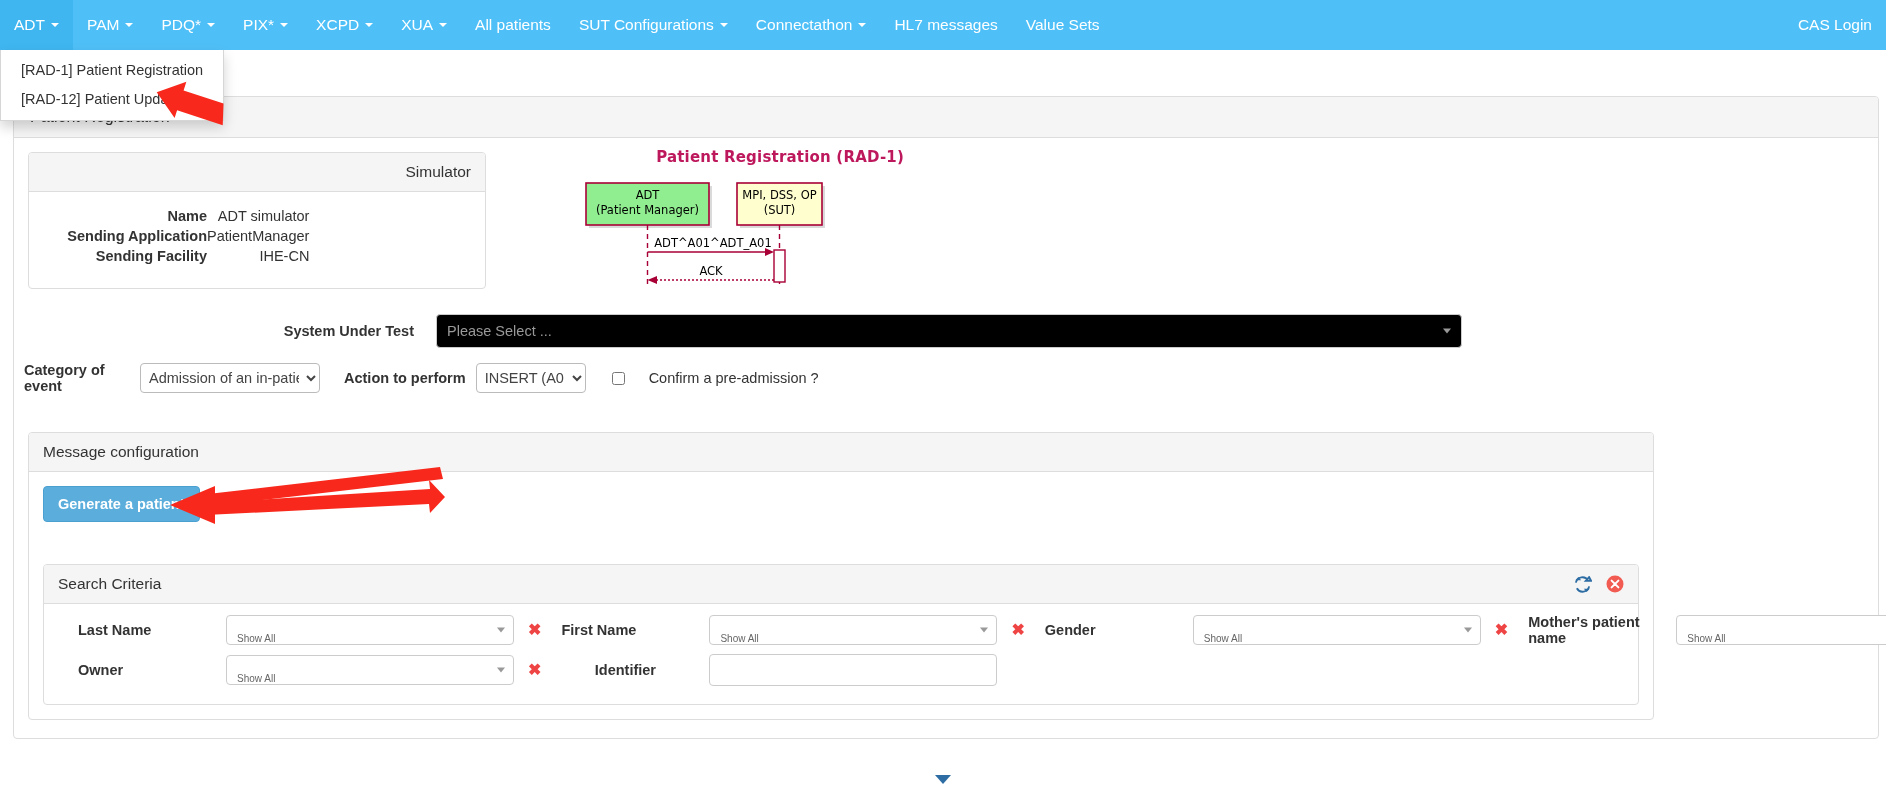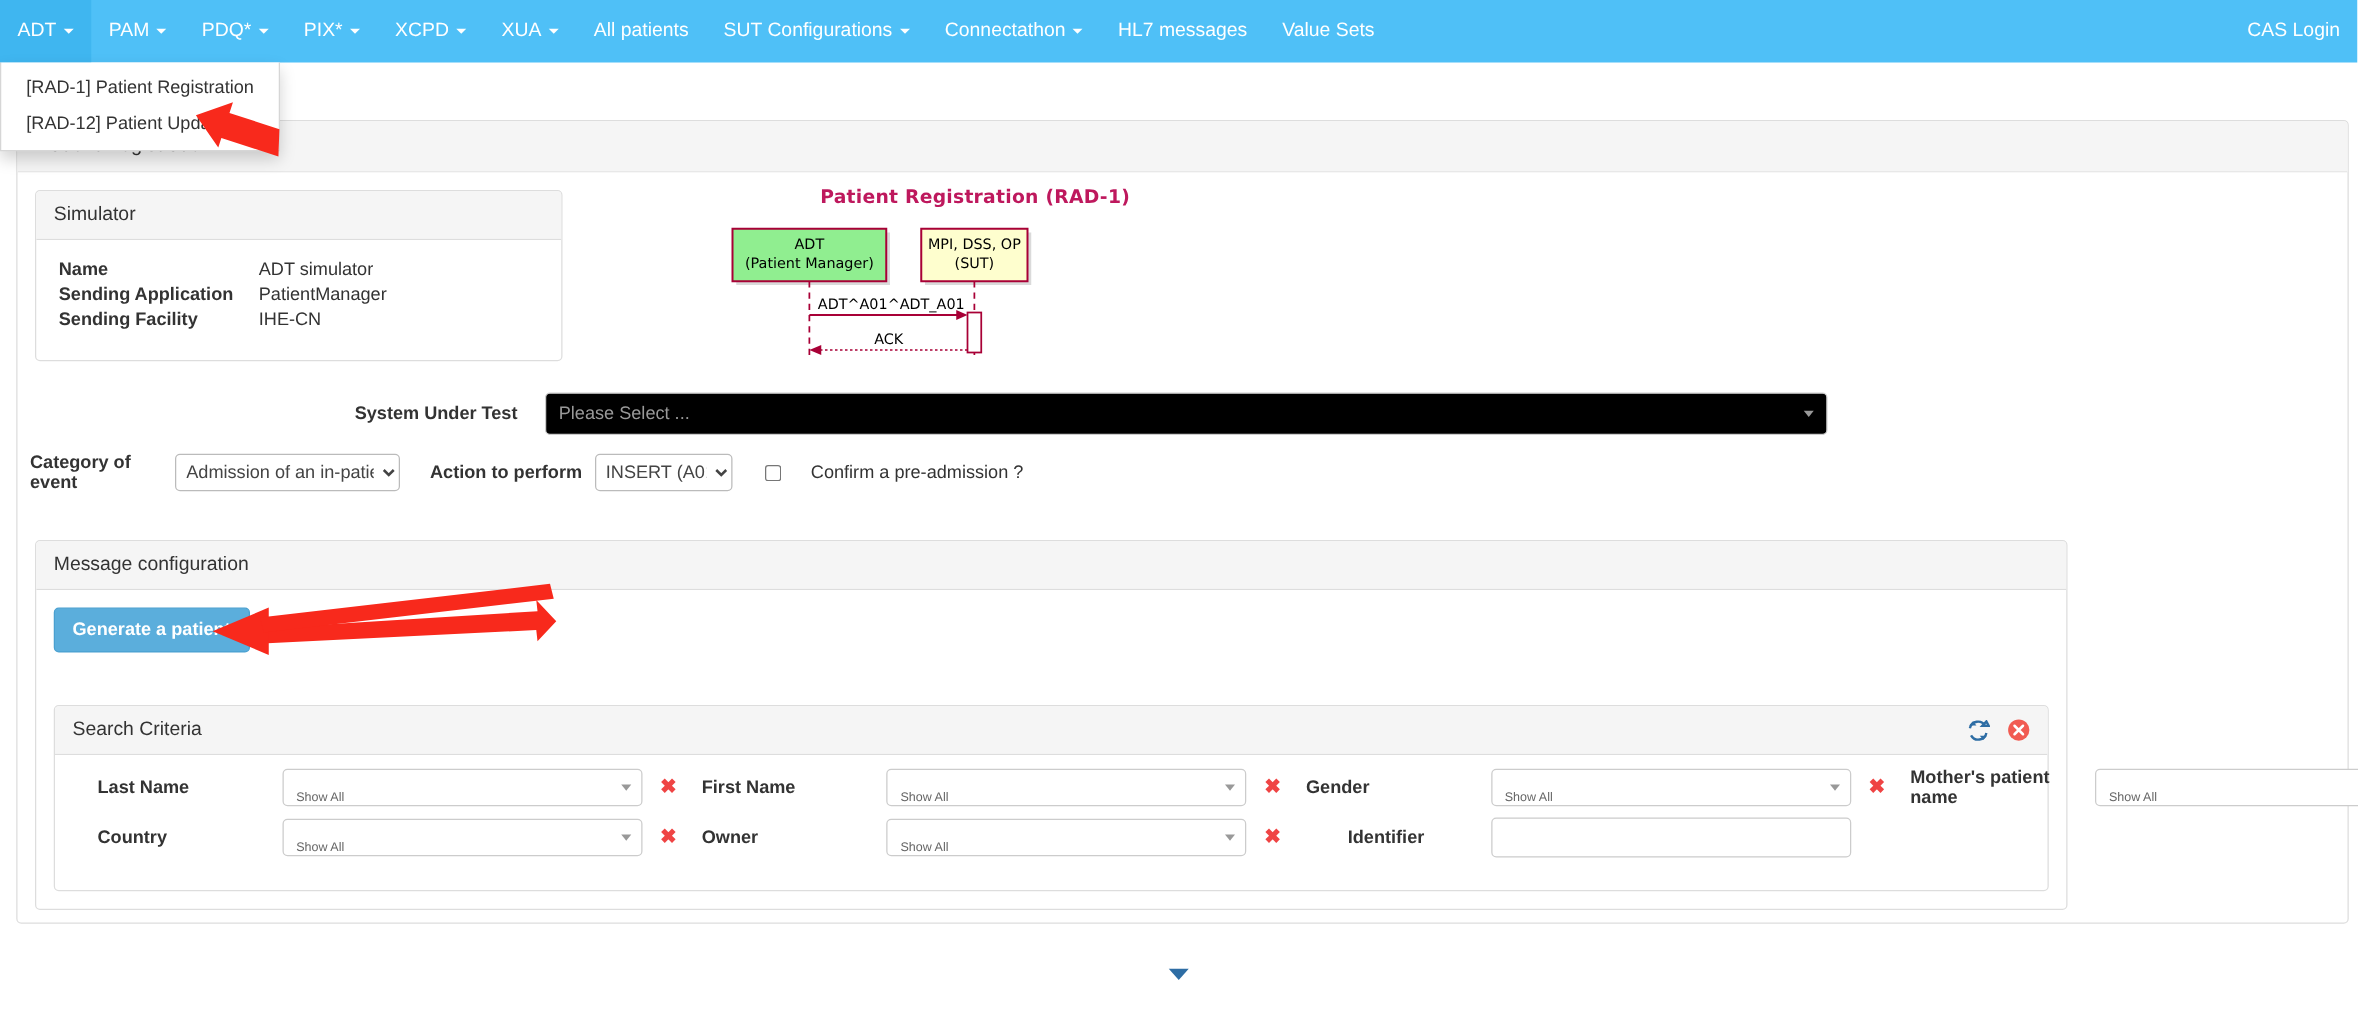--- a/index.html
+++ b/index.html
@@ -84,22 +84,23 @@
   }
   .panel-body { padding: 16px; }
 
   .outer-panel {
     position: absolute;
     left: 13px; top: 96px;
     width: 1866px;
   }
 
   .sim-panel {
-    width: 422px;
+    width: 458px;
     margin: 0;
+    text-align: right;
   }
   .sim-panel .panel-heading { padding: 10px 14px; font-size: 15.5px; }
   .sim-table { border-collapse: collapse; }
   .sim-table td { padding: 2px 0; font-size: 14.5px; vertical-align: top; }
   .sim-table td.k { font-weight: bold; width: 160px; color: #333; }
   .sim-table td.v { color: #333; }
 
   
   .seq-wrap {
     position: absolute;
@@ -184,21 +185,21 @@
   .search-head-icons {
     position: absolute;
     right: 14px; top: 50%;
     transform: translateY(-50%);
     display: flex;
     align-items: center;
     gap: 14px;
   }
   .sc-grid {
     display: grid;
-    grid-template-columns: 1fr 1fr 1fr 1fr;
+    grid-template-columns: 1fr 1fr 1fr 1fr 1fr;
     column-gap: 0px;
     row-gap: 8px;
     padding: 10px 14px 18px 14px;
   }
   .sc-cell {
     display: flex;
     align-items: center;
     gap: 0;
   }
   .sc-label {

